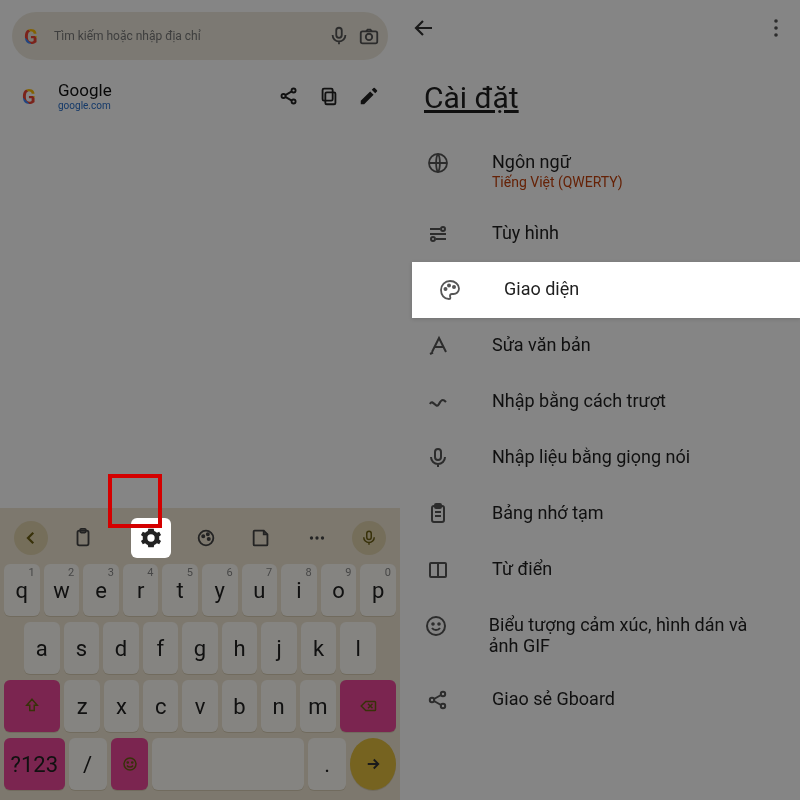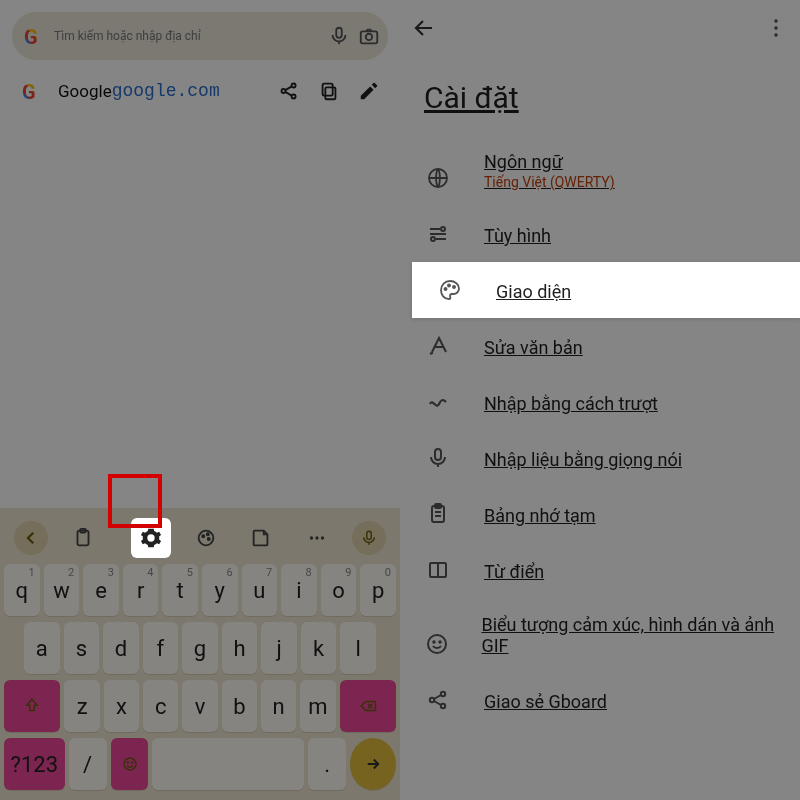--- a/index.html
+++ b/index.html
@@ -39,23 +39,23 @@
     cursor: text;
   }
   .site-row {
     margin: 6px 12px 0 12px;
     padding: 6px 8px 14px 10px;
     display: flex;
     align-items: center;
     gap: 14px;
   }
   .site-info { flex: 1; display: flex; align-items: center; gap: 14px; }
-  .site-text { display: flex; flex-direction: row; }
+  .site-text { display: flex; flex-direction: column; }
   .site-title { font-size: 17px; color: #111; }
-  .site-url  { font-size: 18px; color: #2a6fc9; font-family: Liberation Mono, monospace; }
+  .site-url  { font-size: 10px; color: #2a6fc9; }
   .site-actions { display: flex; gap: 18px; align-items: center; }
   .left-blank { flex: 1; }
 
   
   .keyboard {
     background: #efe6d3;
     padding-top: 6px;
   }
   .toolbar {
     display: flex;
@@ -118,25 +118,24 @@
   }
   .settings-title {
     font-size: 30px;
     font-weight: 400;
     padding: 24px 24px 20px 24px;
     text-decoration: underline;
   }
   .set-list { display: flex; flex-direction: column; }
   .set-item {
     display: flex;
-    align-items: flex-end;
-    gap: 32px;
+    align-items: flex-start;
+    gap: 40px;
     padding: 16px 24px;
     min-height: 56px;
-    text-decoration: underline;
   }
   .set-item .ico { width: 28px; display: flex; justify-content: center; color: #555; }
   .set-item .txt { display: flex; flex-direction: column; }
   .set-item .lbl { font-size: 18px; }
   .set-item .sub { font-size: 14px; color: #c2410c; margin-top: 2px; }
   .set-item-highlighted {
     background: #fff;
     box-shadow: 0 1px 4px rgba(0,0,0,0.15);
     position: relative;
     z-index: 2;

